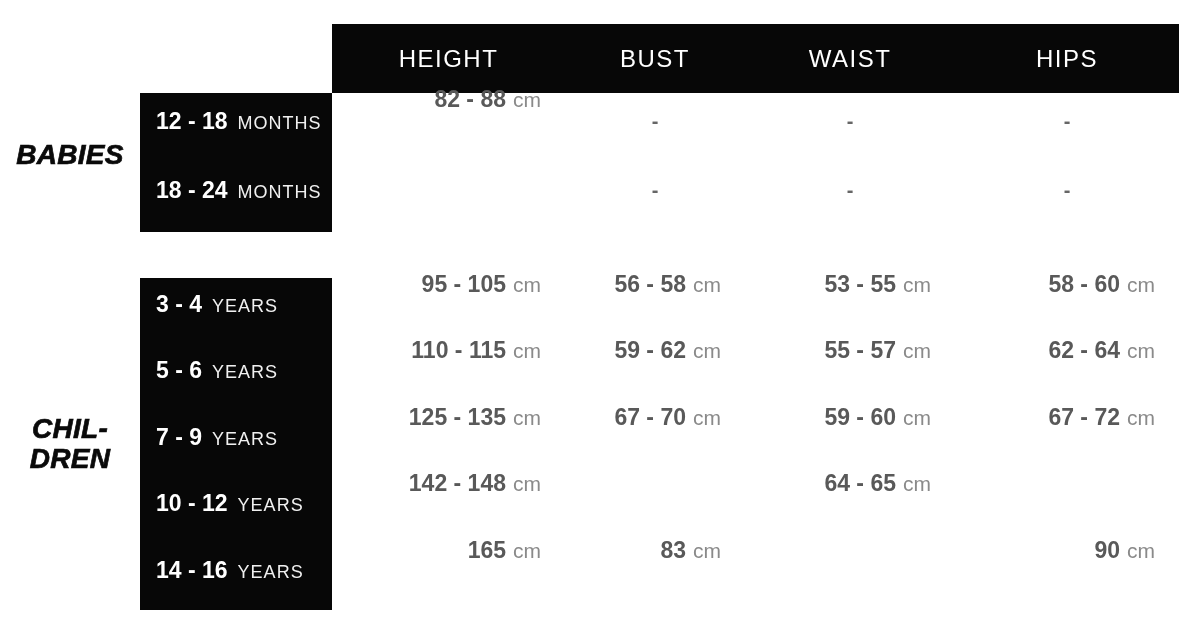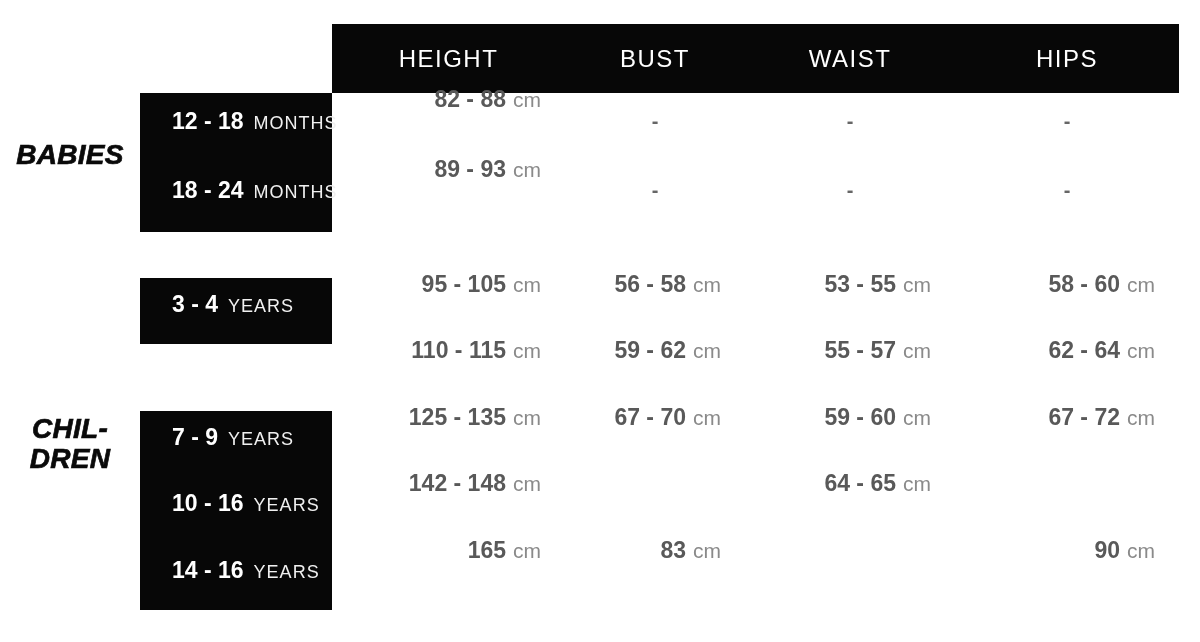--- a/index.html
+++ b/index.html
@@ -21,21 +21,21 @@
   }
   
   .hcell{
     background:var(--black);color:var(--header-text);
     display:flex;align-items:center;justify-content:center;
     font-size:24px;font-weight:400;letter-spacing:1.5px;text-align:right;
   }
   
   .acell{
     background:var(--black);color:#ffffff;
-    display:flex;align-items:center;padding-left:32px;
+    display:flex;align-items:center;padding-left:16px;
   }
   .acell .an{font-weight:700;font-size:23px;color:#ffffff;}
   .acell .au{font-weight:400;font-size:18px;letter-spacing:1px;color:#f0f0f0;margin-left:10px;}
   
   .vcell{display:flex;align-items:flex-start;justify-content:flex-end;padding-right:24px;}
   .vcell .num{font-weight:700;font-size:23px;color:var(--num);}
   .vcell .unit{font-weight:400;font-size:21px;color:var(--unit);margin-left:7px;}
   .dcell{display:flex;align-items:center;justify-content:center;}
   .dash{font-weight:700;font-size:20px;color:var(--dash);position:relative;top:-7px;}
   .line{position:relative;top:-7px;white-space:nowrap;}
@@ -72,23 +72,20 @@
   <div class="dcell" style="grid-area:3/5">
       <span class="dash">-</span>
     </div>
   <div class="dcell" style="grid-area:3/6">
       <span class="dash">-</span>
     </div>
 
   <div class="acell" style="grid-area:4/2">
     <div class="line"><span class="an">18 - 24</span><span class="au">MONTHS</span></div>
   </div>
-  <div class="vcell" style="grid-area:4/3">
-    <div class="line"><span class="num">89 - 93</span><span class="unit">cm</span></div>
-  </div>
   <div class="dcell" style="grid-area:4/4">
       <span class="dash">-</span>
     </div>
   <div class="dcell" style="grid-area:4/5">
       <span class="dash">-</span>
     </div>
   <div class="dcell" style="grid-area:4/6">
       <span class="dash">-</span>
     </div>
 
@@ -106,20 +103,23 @@
   <div class="vcell" style="grid-area:6/4">
     <div class="line"><span class="num">56 - 58</span><span class="unit">cm</span></div>
   </div>
   <div class="vcell" style="grid-area:6/5">
     <div class="line"><span class="num">53 - 55</span><span class="unit">cm</span></div>
   </div>
   <div class="vcell" style="grid-area:6/6">
     <div class="line"><span class="num">58 - 60</span><span class="unit">cm</span></div>
   </div>
 
+  <div class="acell" style="grid-area:7/2">
+    <div class="line"><span class="an">5 - 6</span><span class="au">YEARS</span></div>
+  </div>
   <div class="vcell" style="grid-area:7/3">
     <div class="line"><span class="num">110 - 115</span><span class="unit">cm</span></div>
   </div>
   <div class="vcell" style="grid-area:7/4">
     <div class="line"><span class="num">59 - 62</span><span class="unit">cm</span></div>
   </div>
   <div class="vcell" style="grid-area:7/5">
     <div class="line"><span class="num">55 - 57</span><span class="unit">cm</span></div>
   </div>
   <div class="vcell" style="grid-area:7/6">
@@ -136,21 +136,21 @@
     <div class="line"><span class="num">67 - 70</span><span class="unit">cm</span></div>
   </div>
   <div class="vcell" style="grid-area:8/5">
     <div class="line"><span class="num">59 - 60</span><span class="unit">cm</span></div>
   </div>
   <div class="vcell" style="grid-area:8/6">
     <div class="line"><span class="num">67 - 72</span><span class="unit">cm</span></div>
   </div>
 
   <div class="acell" style="grid-area:9/2">
-    <div class="line"><span class="an">10 - 16</span><span class="au">YEARS</span></div>
+    <div class="line"><span class="an">10 - 12</span><span class="au">YEARS</span></div>
   </div>
   <div class="vcell" style="grid-area:9/3">
     <div class="line"><span class="num">142 - 148</span><span class="unit">cm</span></div>
   </div>
   <div class="vcell" style="grid-area:9/5">
     <div class="line"><span class="num">64 - 65</span><span class="unit">cm</span></div>
   </div>
 
   <div class="acell" style="grid-area:10/2">
     <div class="line"><span class="an">14 - 16</span><span class="au">YEARS</span></div>

